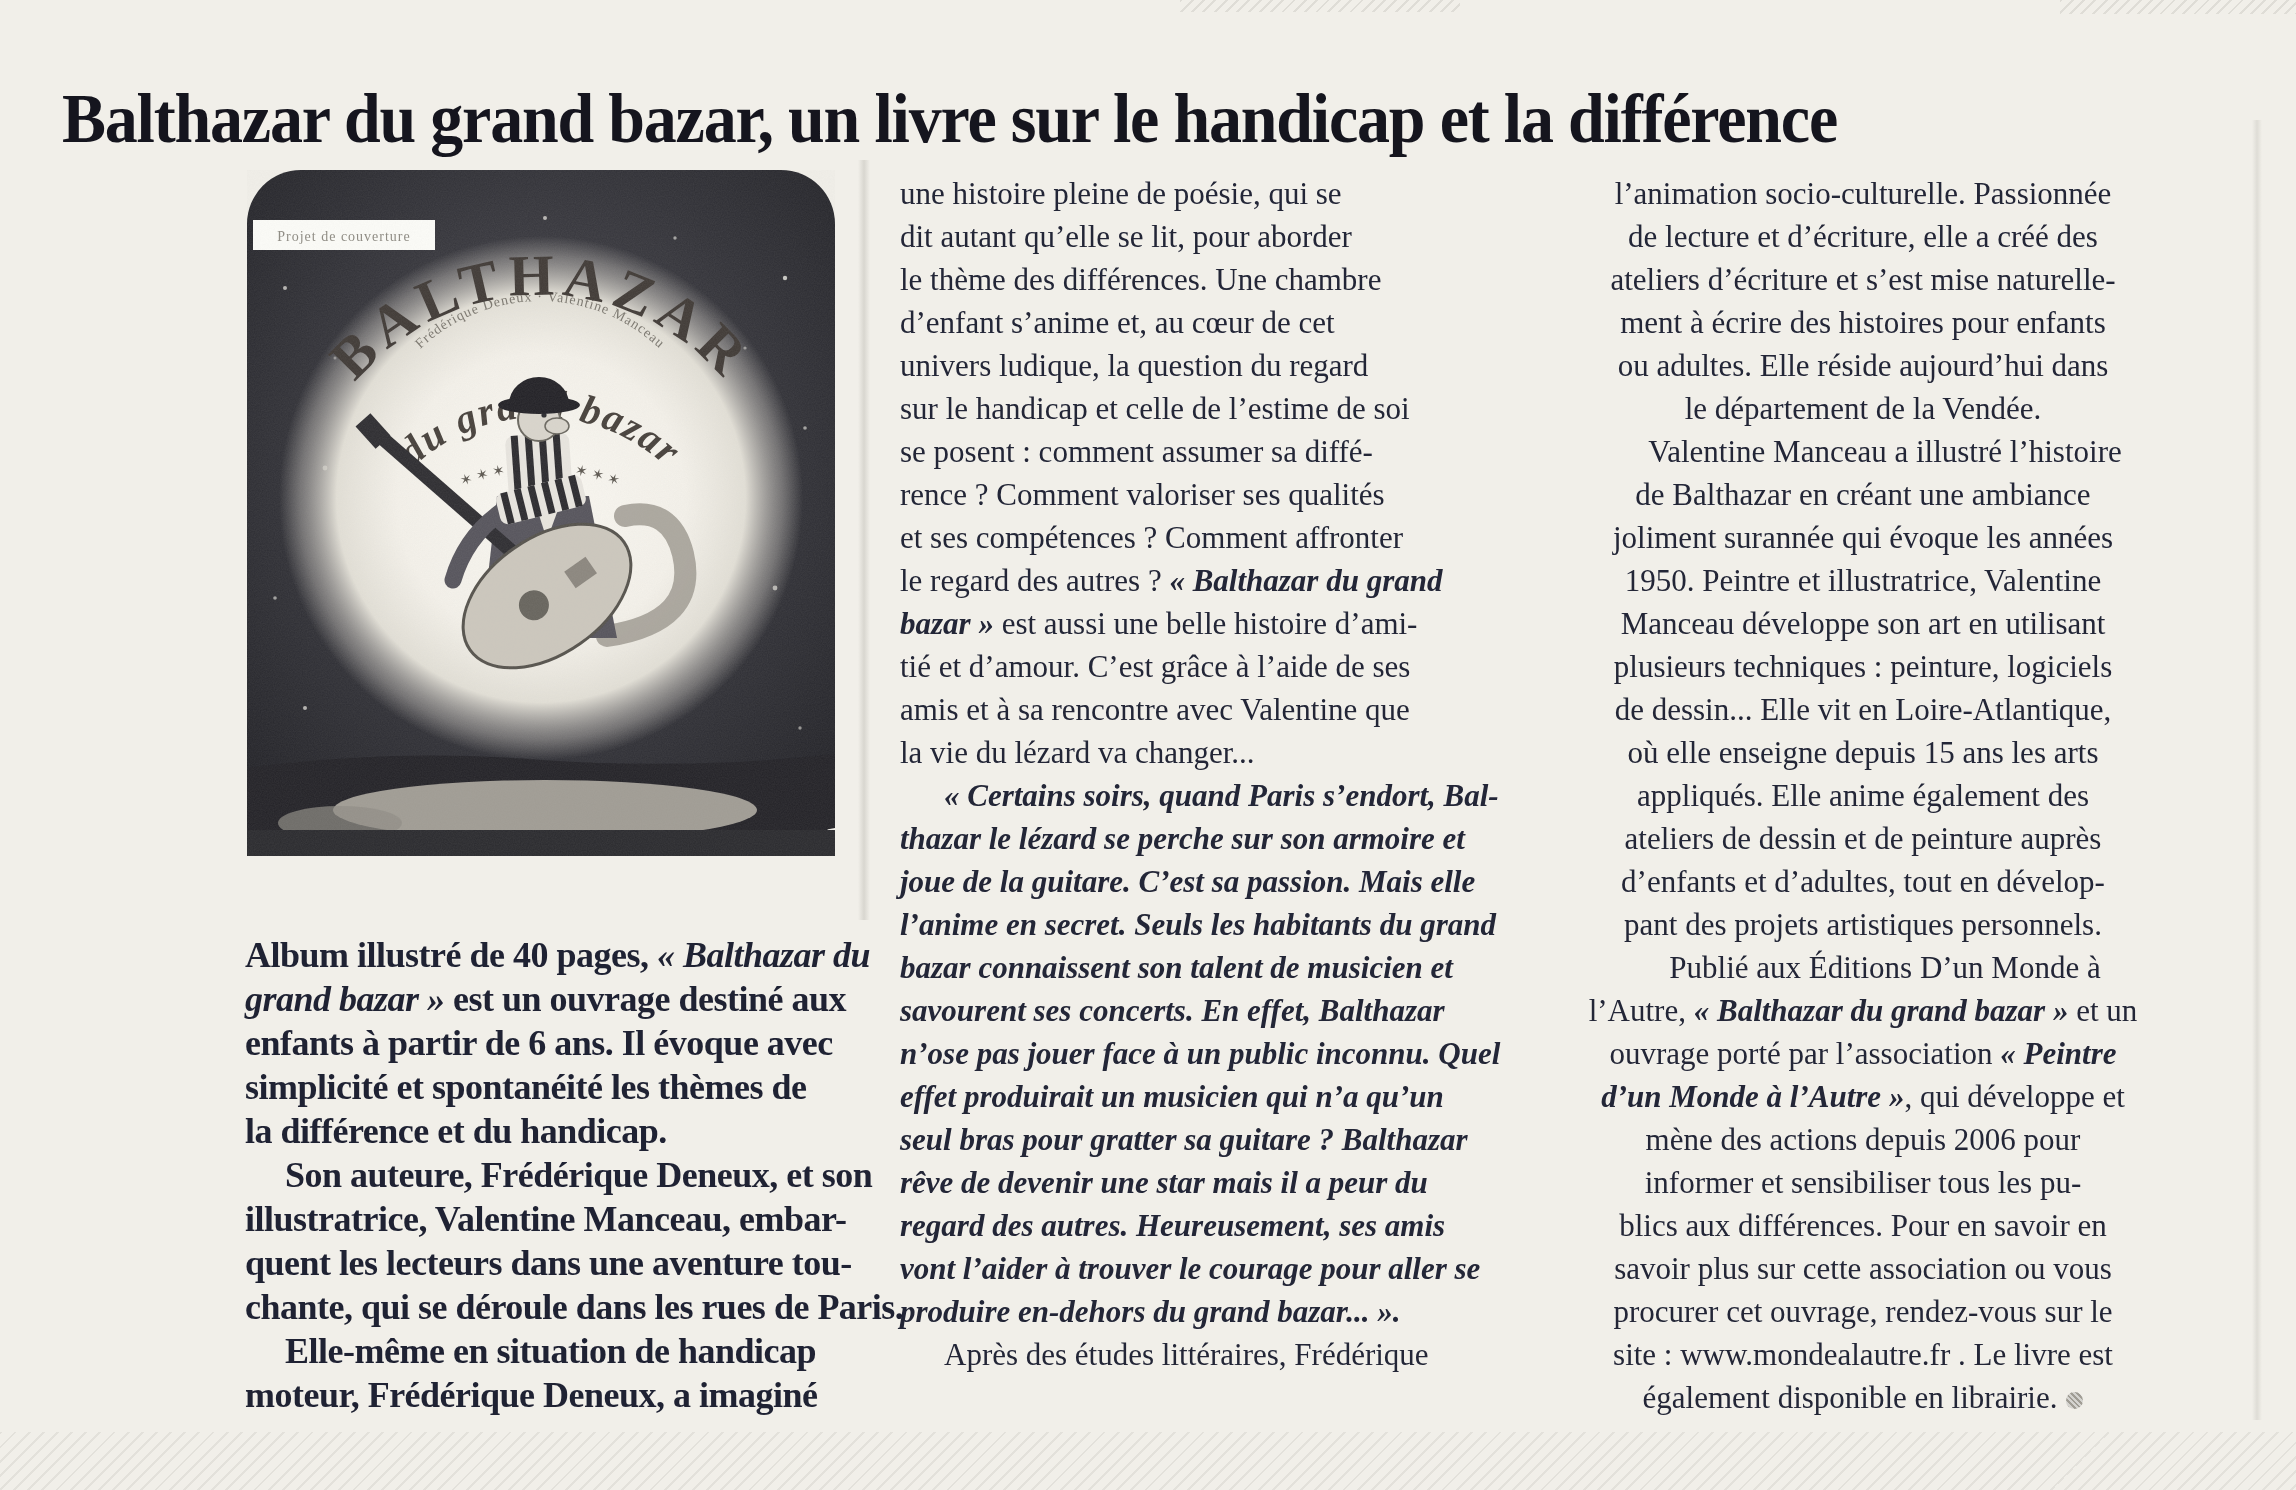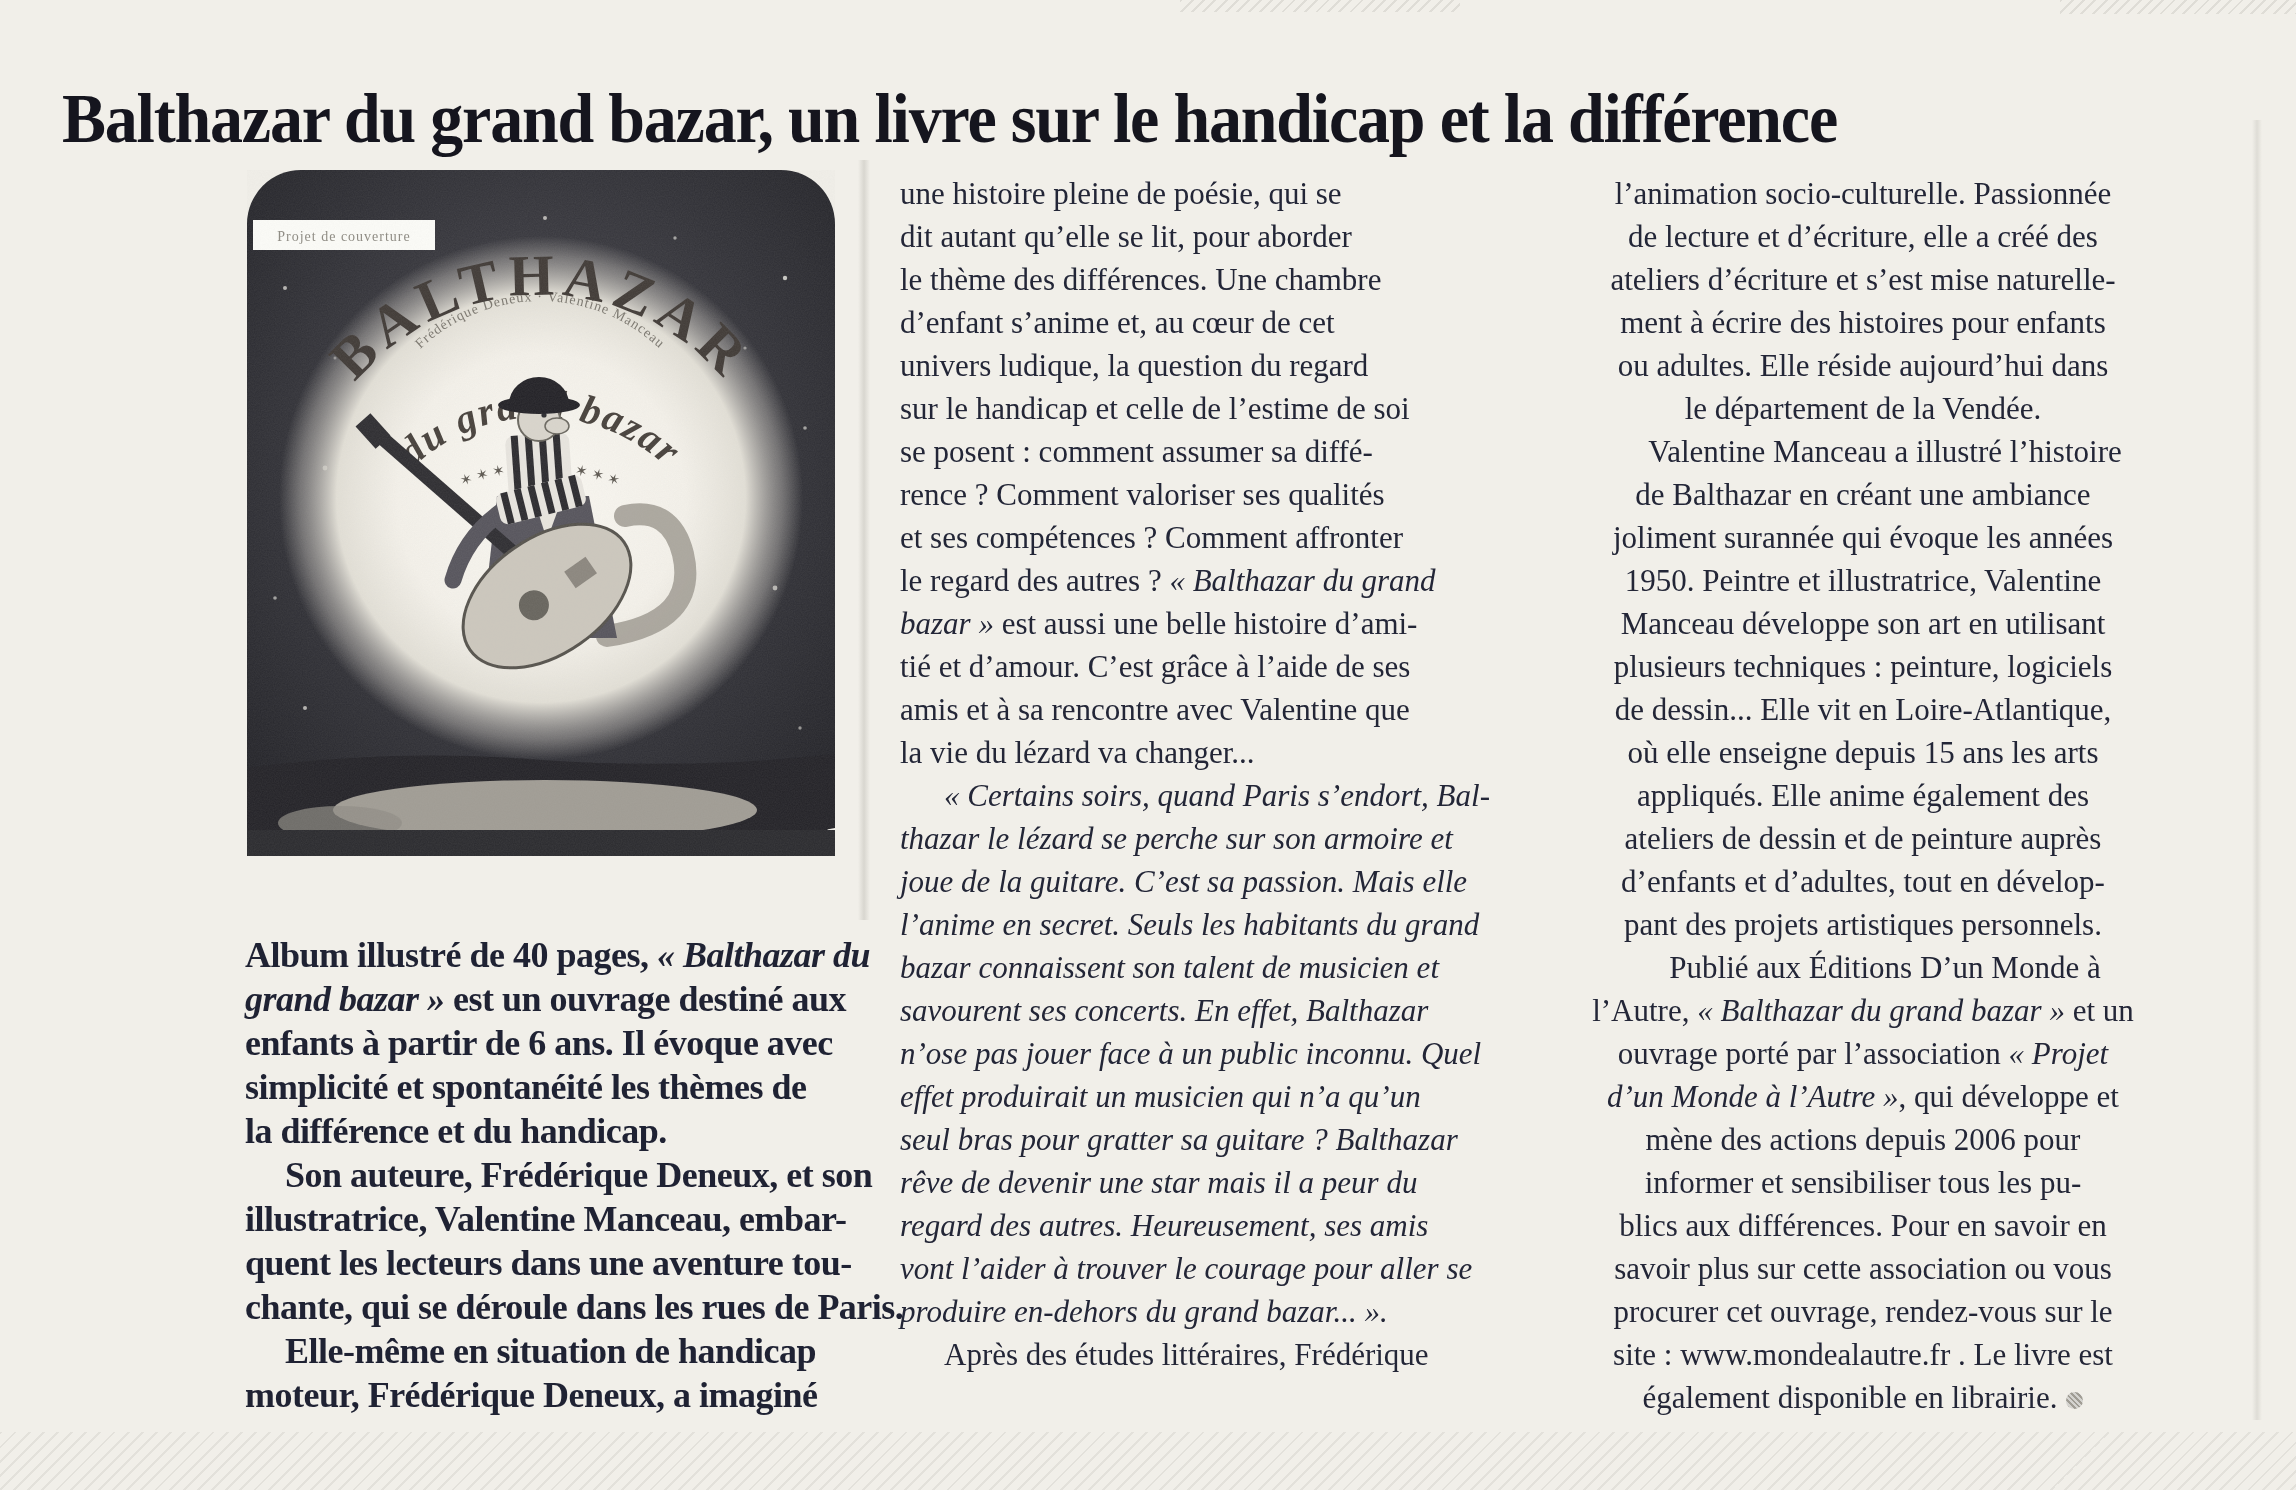--- a/index.html
+++ b/index.html
@@ -14,21 +14,21 @@
   .headline{
     position:absolute;left:62px;top:34px;width:2180px;
     font-size:66px;font-weight:700;letter-spacing:-1.2px;
     color:#15151e;white-space:nowrap;
     transform:scaleY(1.06);transform-origin:top left;
   }
   
   .col{position:absolute;top:172px;font-size:31px;line-height:43px;}
   .col .tline{white-space:nowrap;}
   .col .tline.ind{text-indent:44px;}
-  .it{font-style:italic;}
+  .it{font-style:italic;font-weight:bold;}
   #col2{left:900px;width:618px;}
   #col3{left:1553px;width:620px;text-align:center;}
   
   .coverwrap{position:absolute;left:245px;top:168px;width:592px;height:690px;}
   .caption{
     position:absolute;left:245px;top:933px;width:600px;
     font-size:36px;line-height:44px;font-weight:700;letter-spacing:-0.5px;
     color:#1f2233;
   }
   .caption .tline{white-space:nowrap;}
@@ -264,21 +264,21 @@
       <div class="tline"><span>Manceau développe son art en utilisant</span></div>
       <div class="tline"><span>plusieurs techniques : peinture, logiciels</span></div>
       <div class="tline"><span>de dessin... Elle vit en Loire-Atlantique,</span></div>
       <div class="tline"><span>où elle enseigne depuis 15 ans les arts</span></div>
       <div class="tline"><span>appliqués. Elle anime également des</span></div>
       <div class="tline"><span>ateliers de dessin et de peinture auprès</span></div>
       <div class="tline"><span>d’enfants et d’adultes, tout en dévelop-</span></div>
       <div class="tline"><span>pant des projets artistiques personnels.</span></div>
       <div class="tline ind"><span>Publié aux Éditions D’un Monde à</span></div>
       <div class="tline"><span>l’Autre, </span><span class="it">« Balthazar du grand bazar »</span><span> et un</span></div>
-      <div class="tline"><span>ouvrage porté par l’association </span><span class="it">« Projet</span></div>
+      <div class="tline"><span>ouvrage porté par l’association </span><span class="it">« Peintre</span></div>
       <div class="tline"><span class="it">d’un Monde à l’Autre »</span><span>, qui développe et</span></div>
       <div class="tline"><span>mène des actions depuis 2006 pour</span></div>
       <div class="tline"><span>informer et sensibiliser tous les pu-</span></div>
       <div class="tline"><span>blics aux différences. Pour en savoir en</span></div>
       <div class="tline"><span>savoir plus sur cette association ou vous</span></div>
       <div class="tline"><span>procurer cet ouvrage, rendez-vous sur le</span></div>
       <div class="tline"><span>site : www.mondealautre.fr . Le livre est</span></div>
       <div class="tline"><span>également disponible en librairie.</span><span class="endmark"></span></div>
     </div>
 

